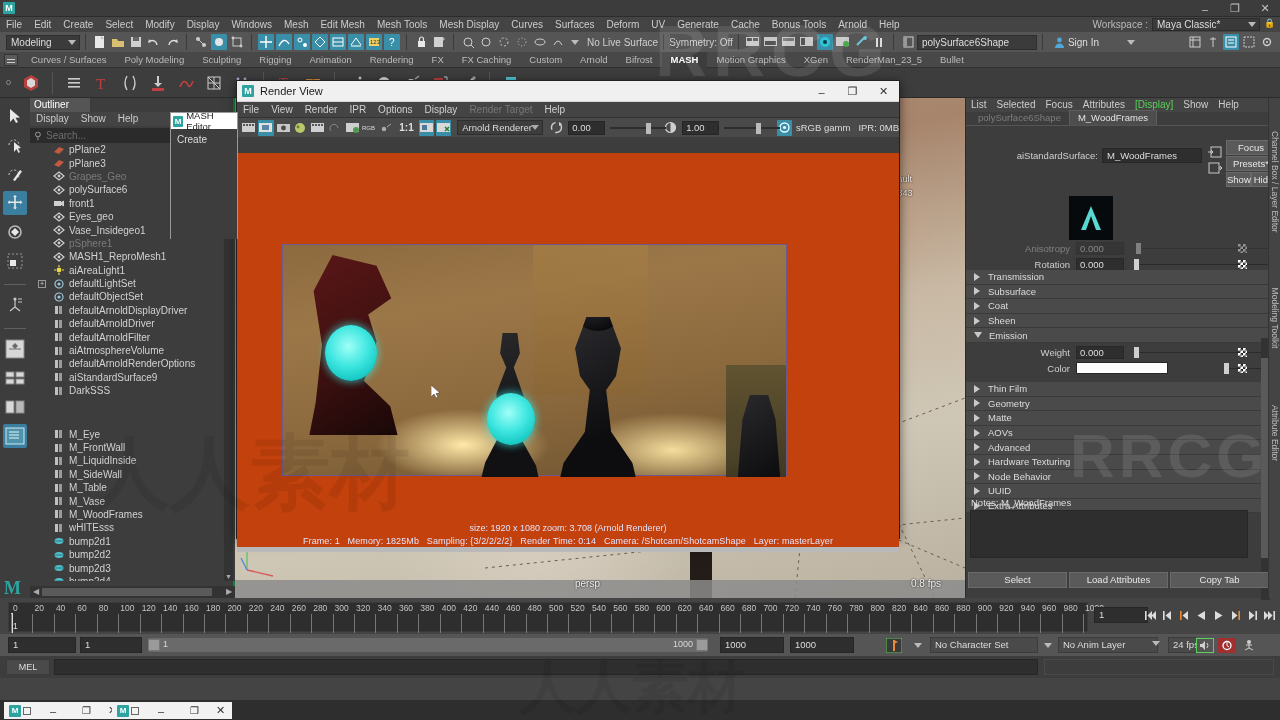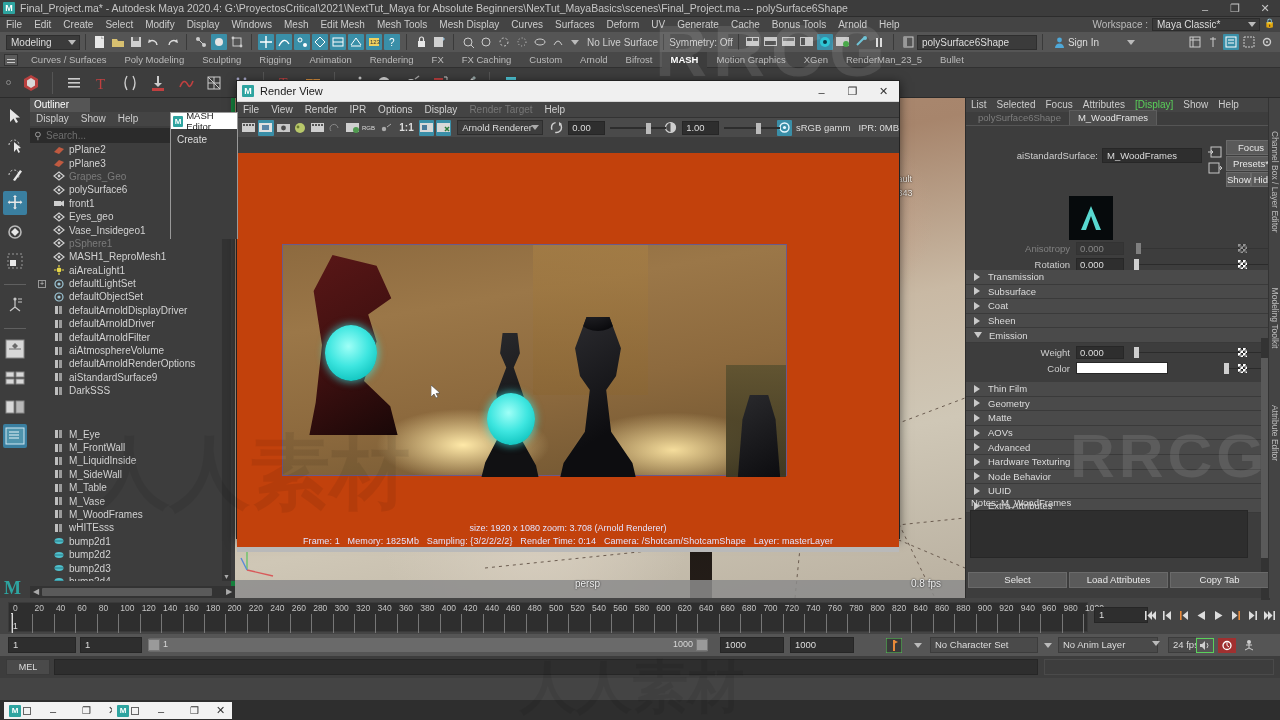--- a/index.html
+++ b/index.html
@@ -103,21 +103,21 @@
   .tbi.sel { background:#3a7fa0; }
   .tb-div { width:22px;height:1px;background:#606060;margin:6px 0 8px 0; }
   .maya-m {
     position:absolute;left:4px;top:578px;width:22px;height:20px;
     color:#2ea4a0;font-size:18px;font-weight:bold;font-family:"Liberation Serif",serif;line-height:20px;
   }
 
   
   .outliner {
     position:absolute;left:30px;top:98px;width:205px;height:500px;
-    background:#3d3d3d;border-right:4px solid #15803d;
+    background:#3d3d3d;border-right:2px solid #15803d;
   }
   .ol-tab {
     position:absolute;left:0;top:0;width:60px;height:14px;background:#555;
     font-size:10px;color:#fff;line-height:14px;padding-left:4px;
   }
   .ol-menu { position:absolute;left:0;top:14px;width:205px;height:14px;background:#444;display:flex;align-items:center;font-size:10px; }
   .ol-menu span { padding:0 6px;line-height:14px;color:#ccc; }
   .ol-search {
     position:absolute;left:0;top:30px;width:205px;height:15px;background:#2b2b2b;
     display:flex;align-items:center;
@@ -368,21 +368,20 @@
   .wm { position:absolute;color:rgba(255,255,255,.10);font-weight:bold;pointer-events:none;user-select:none;z-index:40; }
   .wm2 { position:absolute;color:rgba(0,0,0,.07);font-weight:bold;pointer-events:none;user-select:none;z-index:40; }
 </style>
 </head>
 <body>
 
 <div id="app">
 
   <div class="titlebar">
     <div class="mlogo">M</div>
-    <div class="ttext">Final_Project.ma* - Autodesk Maya 2020.4: G:\ProyectosCritical\2021\NextTut_Maya for Absolute Beginners\NexTut_MayaBasics\scenes\Final_Project.ma   ---   polySurface6Shape</div>
     <div class="wbtns">
       <div class="wbtn">–</div>
       <div class="wbtn">❐</div>
       <div class="wbtn">✕</div>
     </div>
   </div>
 
   <div class="menubar" id="menubar">
 
   <div class="mi">File</div>

